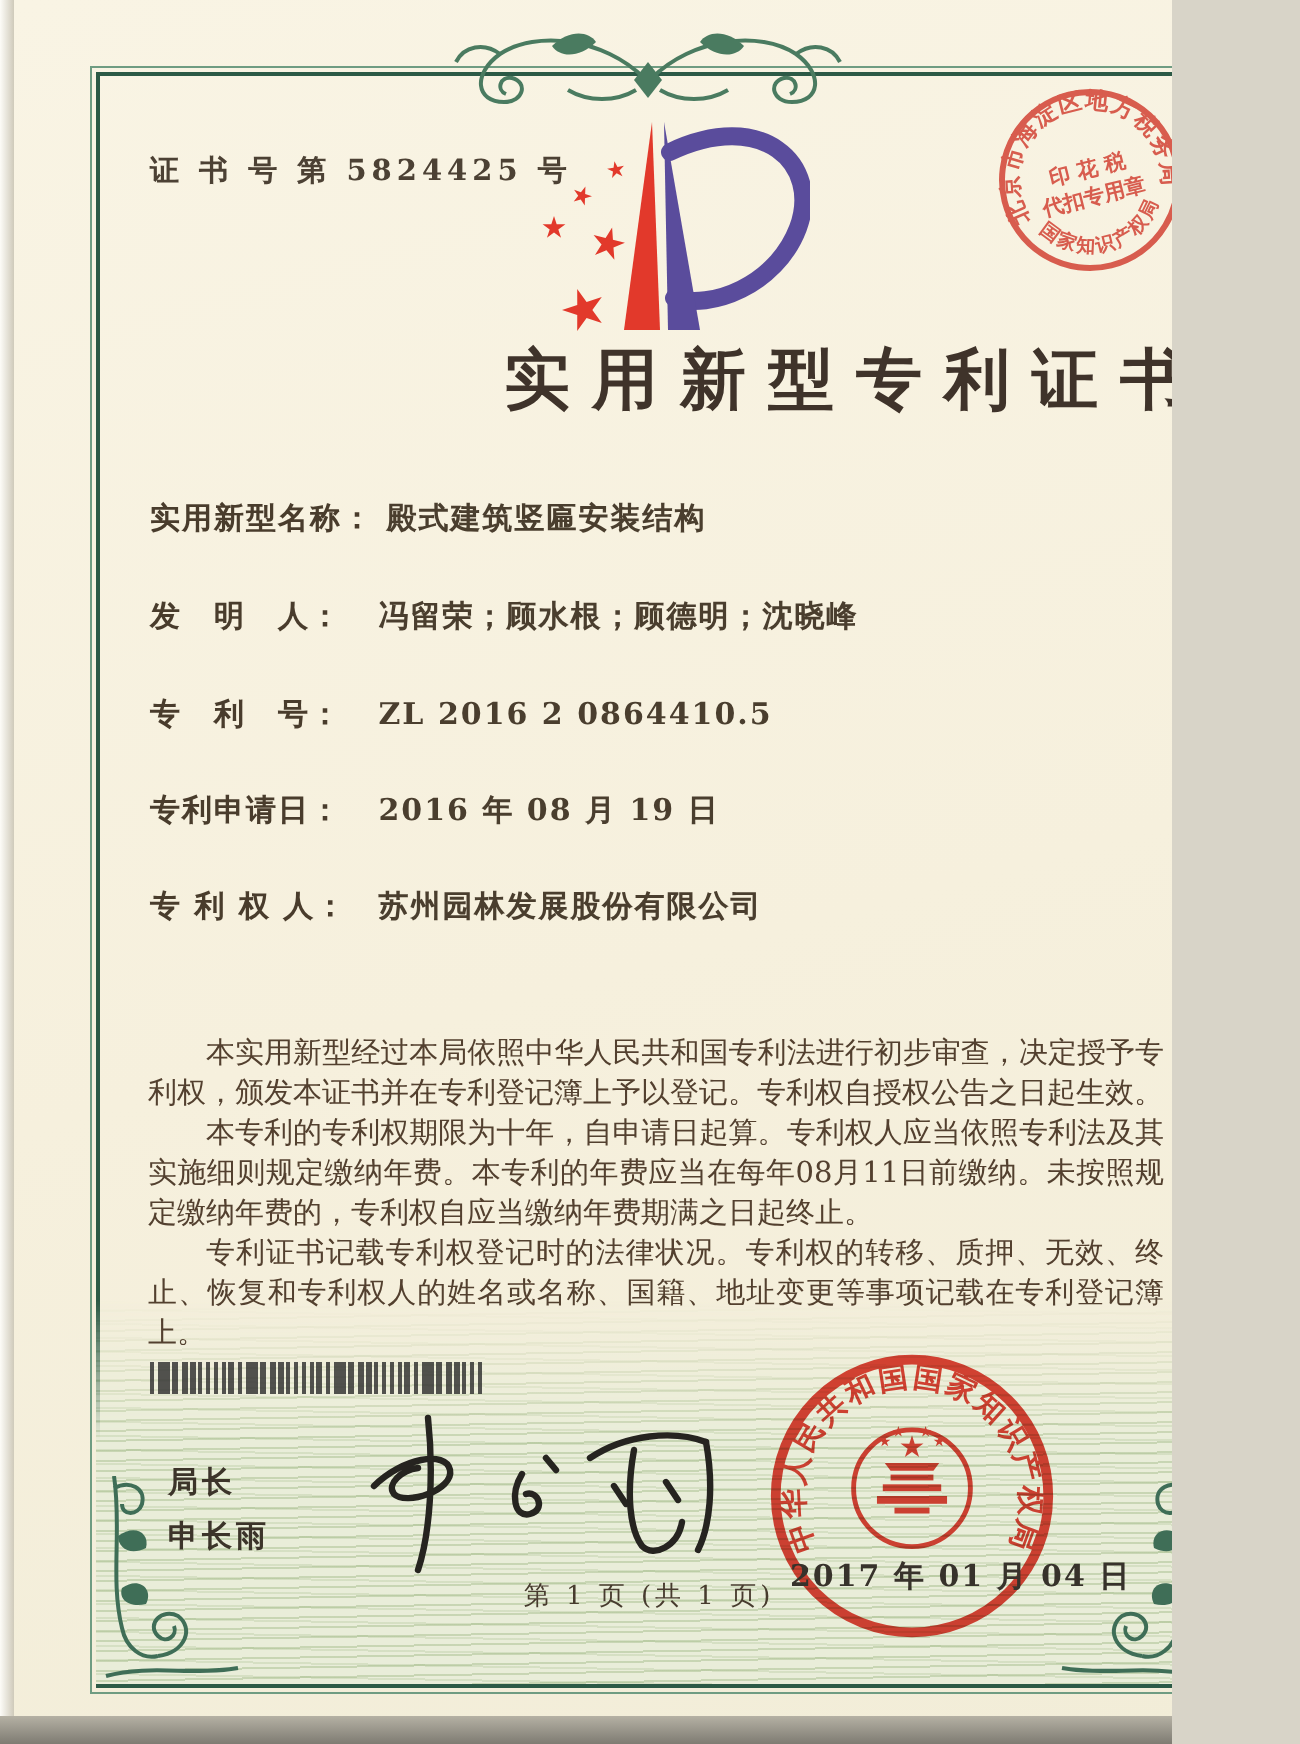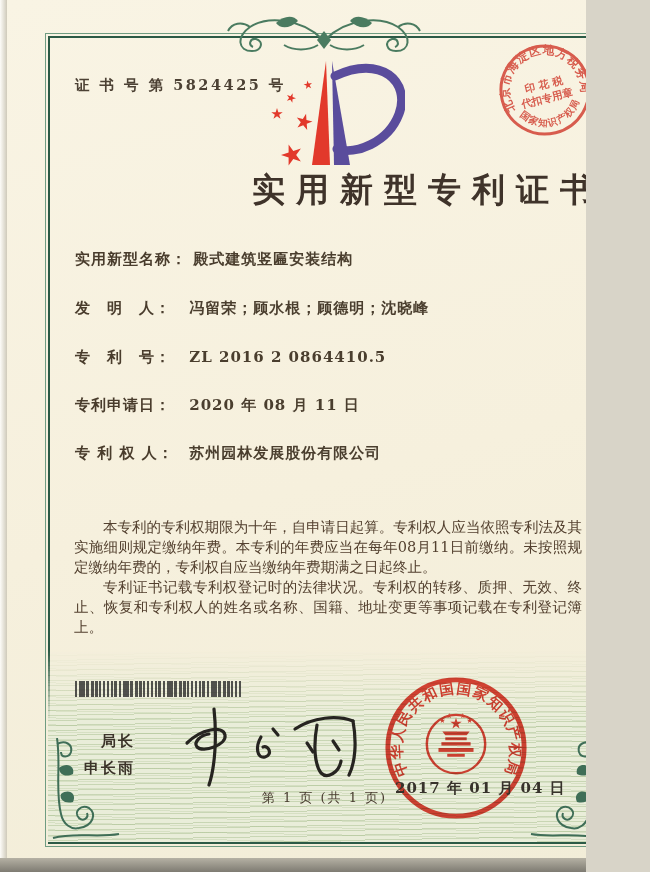--- a/index.html
+++ b/index.html
@@ -43,21 +43,21 @@
   .bodytext{position:absolute;left:67px;top:517px;width:508px;font-size:14.5px;
          line-height:20px;color:#53402f;text-align:justify;}
   .bodytext p{margin:0;text-indent:2em;}
 
   .barcode{position:absolute;left:68px;top:681px;width:168px;height:16px;opacity:.82;
          background-image:
            repeating-linear-gradient(90deg,#2f2f2f 0 2px,transparent 2px 4px),
            repeating-linear-gradient(90deg,#2f2f2f 0 1px,transparent 1px 6px,#2f2f2f 6px 8px,transparent 8px 11px);}
 
   .director{position:absolute;left:77px;top:728px;font-size:15px;font-weight:700;
-         color:#3c342a;line-height:27px;letter-spacing:2px;text-align:right;}
+         color:#3c342a;line-height:27px;letter-spacing:2px;}
   .signature{position:absolute;left:150px;top:703px;width:220px;height:88px;}
 
   .main-seal{position:absolute;left:376px;top:675px;width:146px;height:146px;
          mix-blend-mode:multiply;opacity:.92;}
   .seal-date{position:absolute;left:388px;top:779px;width:150px;font-size:15px;
          font-weight:700;color:#37322b;letter-spacing:1px;white-space:nowrap;}
 
   .footer{position:absolute;left:38px;top:789px;width:559px;text-align:center;
          font-size:13px;letter-spacing:2px;color:#473b2e;}
 
@@ -133,28 +133,29 @@
     <div class="field f1">
       <span class="flabel">发　明　人：</span>
       <span class="fvalue">冯留荣；顾水根；顾德明；沈晓峰</span>
     </div>
     <div class="field f2">
       <span class="flabel">专　利　号：</span>
       <span class="fvalue">ZL 2016 2 0864410.5</span>
     </div>
     <div class="field f3">
       <span class="flabel">专利申请日：</span>
-      <span class="fvalue">2020 年 08 月 11 日</span>
+      <span class="fvalue">2016 年 08 月 19 日</span>
     </div>
     <div class="field f4">
       <span class="flabel">专 利 权 人：</span>
       <span class="fvalue">苏州园林发展股份有限公司</span>
     </div>
 
     <div class="bodytext">
+      <p>本实用新型经过本局依照中华人民共和国专利法进行初步审查，决定授予专利权，颁发本证书并在专利登记簿上予以登记。专利权自授权公告之日起生效。</p>
       <p>本专利的专利权期限为十年，自申请日起算。专利权人应当依照专利法及其实施细则规定缴纳年费。本专利的年费应当在每年08月11日前缴纳。未按照规定缴纳年费的，专利权自应当缴纳年费期满之日起终止。</p>
       <p>专利证书记载专利权登记时的法律状况。专利权的转移、质押、无效、终止、恢复和专利权人的姓名或名称、国籍、地址变更等事项记载在专利登记簿上。</p>
     </div>
 
     <div class="barcode"></div>
 
     <svg class="corner-bl" viewBox="0 0 72 104">
       <defs>
         <g id="flourish" stroke="#3f6e57" stroke-width="2" fill="none">
           <path d="M8,0 C12,26 6,52 12,76 C14,86 22,92 30,90"></path>

